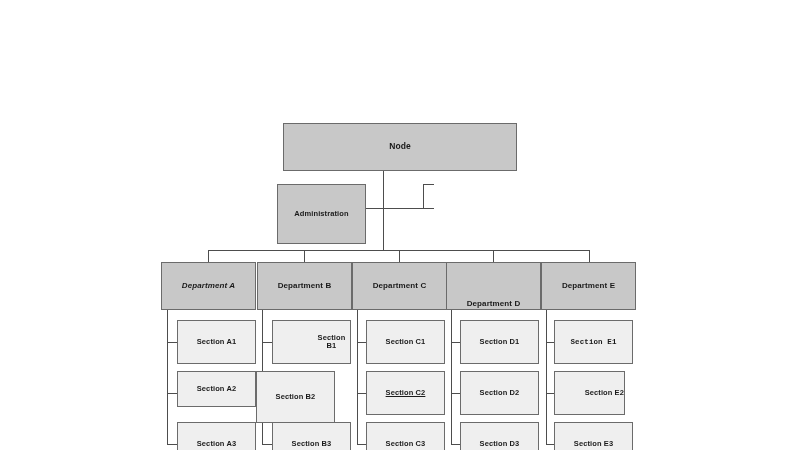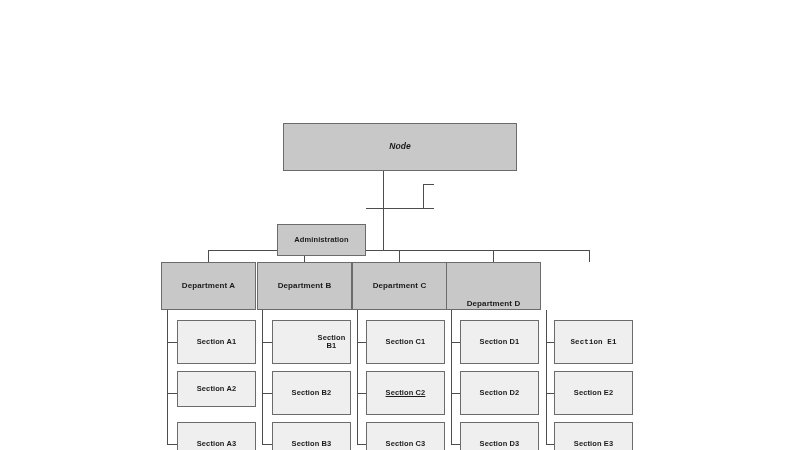--- a/index.html
+++ b/index.html
@@ -99,55 +99,58 @@
       <path d="M451,393 L460,393"></path>
       <path d="M451,444 L460,444"></path>
 
       <path d="M546,310 L546,444"></path>
       <path d="M546,342 L554,342"></path>
       <path d="M546,393 L554,393"></path>
       <path d="M546,444 L554,444"></path>
     </g>
   </svg>
 
-  <div class="node root" style="left:283px;top:123px;width:234px;height:48px;font-style:italic;">
+  <div class="node root" style="left:283px;top:123px;width:234px;height:48px;">
     <span>Node</span>
   </div>
 
-  <div class="node mid" style="left:277px;top:184px;width:89px;height:32px;margin-top:40px;">
+  <div class="node mid" style="left:277px;top:184px;width:89px;height:60px;">
     <span>Administration</span>
   </div>
 
-  <div class="node dept" style="left:161px;top:262px;width:95px;height:48px;">
+  <div class="node dept" style="left:161px;top:262px;width:95px;height:48px;font-style:italic;">
     <span>Department A</span>
   </div>
   <div class="node dept" style="left:257px;top:262px;width:95px;height:48px;">
     <span>Department B</span>
   </div>
   <div class="node dept" style="left:352px;top:262px;width:95px;height:48px;">
     <span>Department C</span>
   </div>
   <div class="node dept" style="left:446px;top:262px;width:95px;height:48px;align-items:flex-end;">
     <span>Department D</span>
+  </div>
+  <div class="node dept" style="left:541px;top:262px;width:95px;height:48px;">
+    <span>Department E</span>
   </div>
 
   <div class="node section" style="left:177px;top:320px;width:79px;height:44px;">
     <span>Section A1</span>
   </div>
   <div class="node section" style="left:177px;top:371px;width:79px;height:36px;">
     <span>Section A2</span>
   </div>
   <div class="node section" style="left:177px;top:422px;width:79px;height:44px;">
     <span>Section A3</span>
   </div>
 
   <div class="node section" style="left:272px;top:320px;width:79px;height:44px;padding-left:40px;">
     <span>Section B1</span>
   </div>
-  <div class="node section" style="left:272px;top:371px;width:79px;height:44px;">
+  <div class="node section" style="left:256px;top:371px;width:79px;height:52px;">
     <span>Section B2</span>
   </div>
   <div class="node section" style="left:272px;top:422px;width:79px;height:44px;">
     <span>Section B3</span>
   </div>
 
   <div class="node section" style="left:366px;top:320px;width:79px;height:44px;">
     <span>Section C1</span>
   </div>
   <div class="node section" style="left:366px;top:371px;width:79px;height:44px;text-decoration:underline;">
@@ -163,20 +166,20 @@
   <div class="node section" style="left:460px;top:371px;width:79px;height:44px;">
     <span>Section D2</span>
   </div>
   <div class="node section" style="left:460px;top:422px;width:79px;height:44px;">
     <span>Section D3</span>
   </div>
 
   <div class="node section" style="left:554px;top:320px;width:79px;height:44px;font-family:Liberation Mono, monospace;">
     <span>Section E1</span>
   </div>
-  <div class="node section" style="left:554px;top:371px;width:79px;height:44px;">
+  <div class="node section" style="left:554px;top:371px;width:71px;height:44px;justify-content:flex-end;">
     <span>Section E2</span>
   </div>
   <div class="node section" style="left:554px;top:422px;width:79px;height:44px;">
     <span>Section E3</span>
   </div>
 
 </div>
 
 </body></html>

